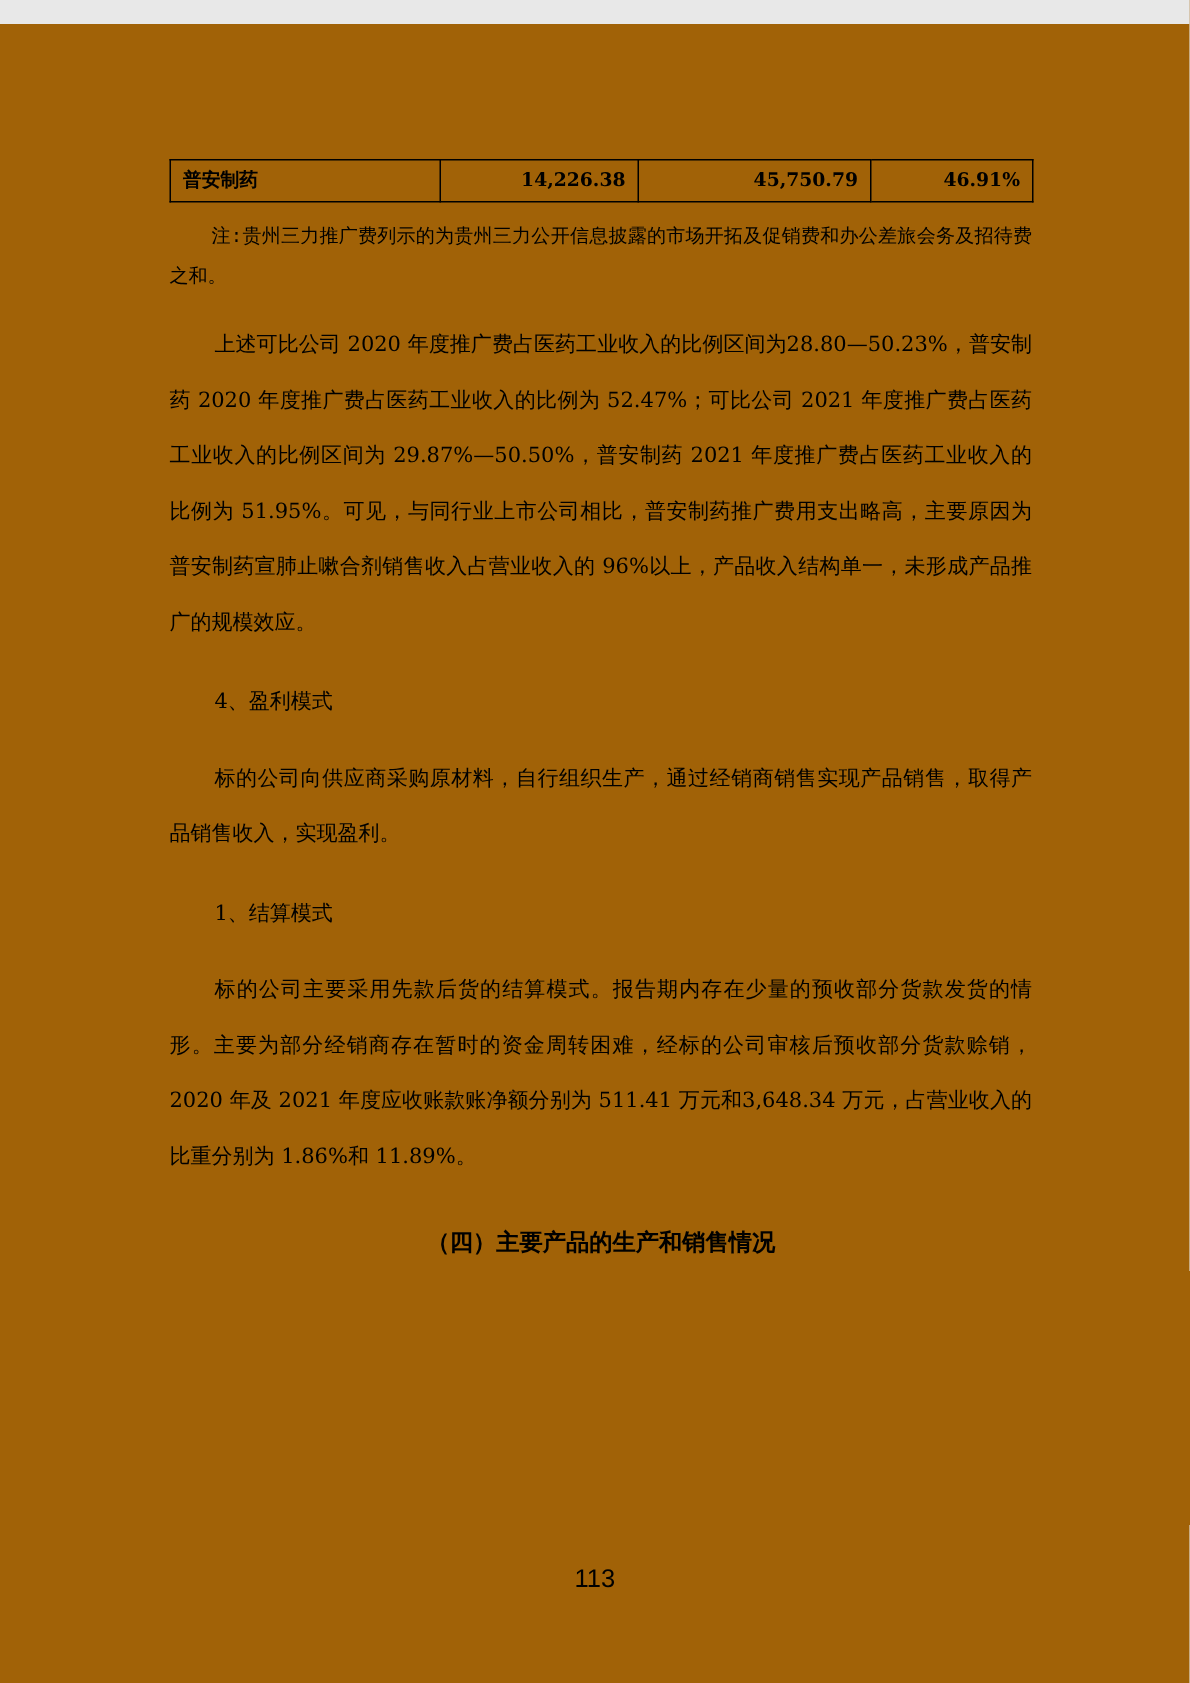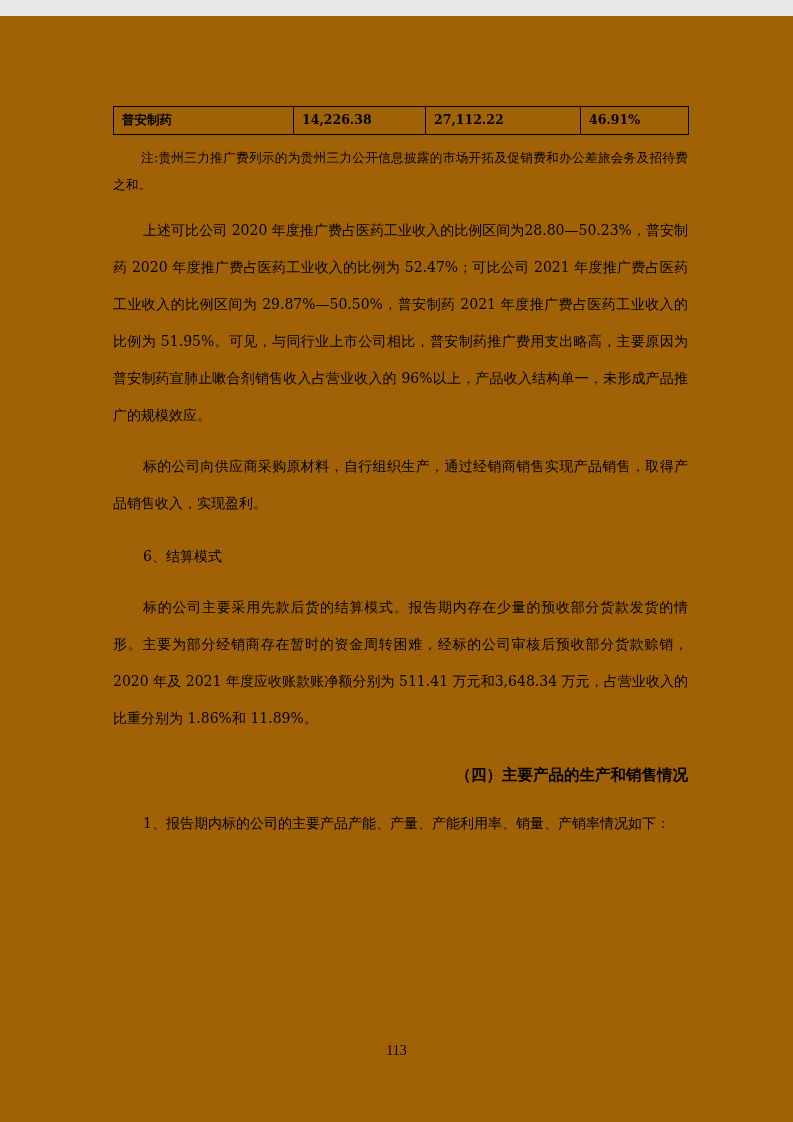--- a/index.html
+++ b/index.html
@@ -32,93 +32,94 @@
   table.summary-table td {
     border: 1px solid #000000;
     font-size: 12.5px;
     font-weight: bold;
     font-family: "DejaVu Serif", "Liberation Serif", serif;
     padding: 4px 8px 5px 8px;
     height: 18px;
     line-height: 16px;
   }
   td.c-name { text-align: left; padding-left: 62px; }
-  td.c-num  { text-align: left; padding-right: 10px; }
+  td.c-num  { text-align: right; padding-right: 10px; }
   
   p {
     margin: 0;
     font-size: 14px;
     line-height: 37px;
     text-align: justify;
     text-justify: inter-ideograph;
     font-family: "DejaVu Serif", "Liberation Serif", serif;
   }
   p.note {
     font-size: 12.7px;
     line-height: 27px;
     margin-top: 9px;
     text-indent: 28px;
+    font-family: Liberation Mono, monospace;
   }
   p.body {
     text-indent: 30px;
     margin-top: 14px;
   }
   p.heading {
     font-weight: bold;
     font-size: 15.5px;
     line-height: 32px;
     margin-top: 22px;
     text-indent: 0;
-    text-align: right;
+    text-align: center;
   }
   p.subhead {
     text-indent: 30px;
     margin-top: 16px;
   }
   .pagenum {
     position: absolute;
     left: 0;
     right: 0;
     top: 1027px;
     text-align: center;
-    font-size: 14px;
-    font-family: Liberation Serif, serif;
+    font-size: 17px;
+    font-family: Liberation Sans, sans-serif;
   }
 </style>
 </head>
 <body>
 
 <div class="page">
   <div class="content">
 
     <table class="summary-table">
       <colgroup>
         <col style="width:180px">
         <col style="width:132px">
         <col style="width:155px">
         <col style="width:108px">
       </colgroup>
       <tbody>
         <tr>
           <td class="c-name">普安制药</td>
           <td class="c-num">14,226.38</td>
-          <td class="c-num">27,112.22</td>
+          <td class="c-num">45,750.79</td>
           <td class="c-num">46.91%</td>
         </tr>
       </tbody>
     </table>
 
     <p class="note">注:贵州三力推广费列示的为贵州三力公开信息披露的市场开拓及促销费和办公差旅会务及招待费之和。</p>
 
     <p class="body">上述可比公司 2020 年度推广费占医药工业收入的比例区间为28.80—50.23%，普安制药 2020 年度推广费占医药工业收入的比例为 52.47%；可比公司 2021 年度推广费占医药工业收入的比例区间为 29.87%—50.50%，普安制药 2021 年度推广费占医药工业收入的比例为 51.95%。可见，与同行业上市公司相比，普安制药推广费用支出略高，主要原因为普安制药宣肺止嗽合剂销售收入占营业收入的 96%以上，产品收入结构单一，未形成产品推广的规模效应。</p>
 
+    <p class="subhead">4、盈利模式</p>
     <p class="body">标的公司向供应商采购原材料，自行组织生产，通过经销商销售实现产品销售，取得产品销售收入，实现盈利。</p>
 
-    <p class="subhead">6、结算模式</p>
+    <p class="subhead">1、结算模式</p>
     <p class="body">标的公司主要采用先款后货的结算模式。报告期内存在少量的预收部分货款发货的情形。主要为部分经销商存在暂时的资金周转困难，经标的公司审核后预收部分货款赊销，2020 年及 2021 年度应收账款账净额分别为 511.41 万元和3,648.34 万元，占营业收入的比重分别为 1.86%和 11.89%。</p>
 
     <p class="heading">（四）主要产品的生产和销售情况</p>
-    <p class="body">1、报告期内标的公司的主要产品产能、产量、产能利用率、销量、产销率情况如下：</p>
 
   </div>
 
   <div class="pagenum">113</div>
 </div>
 
 </body></html>

